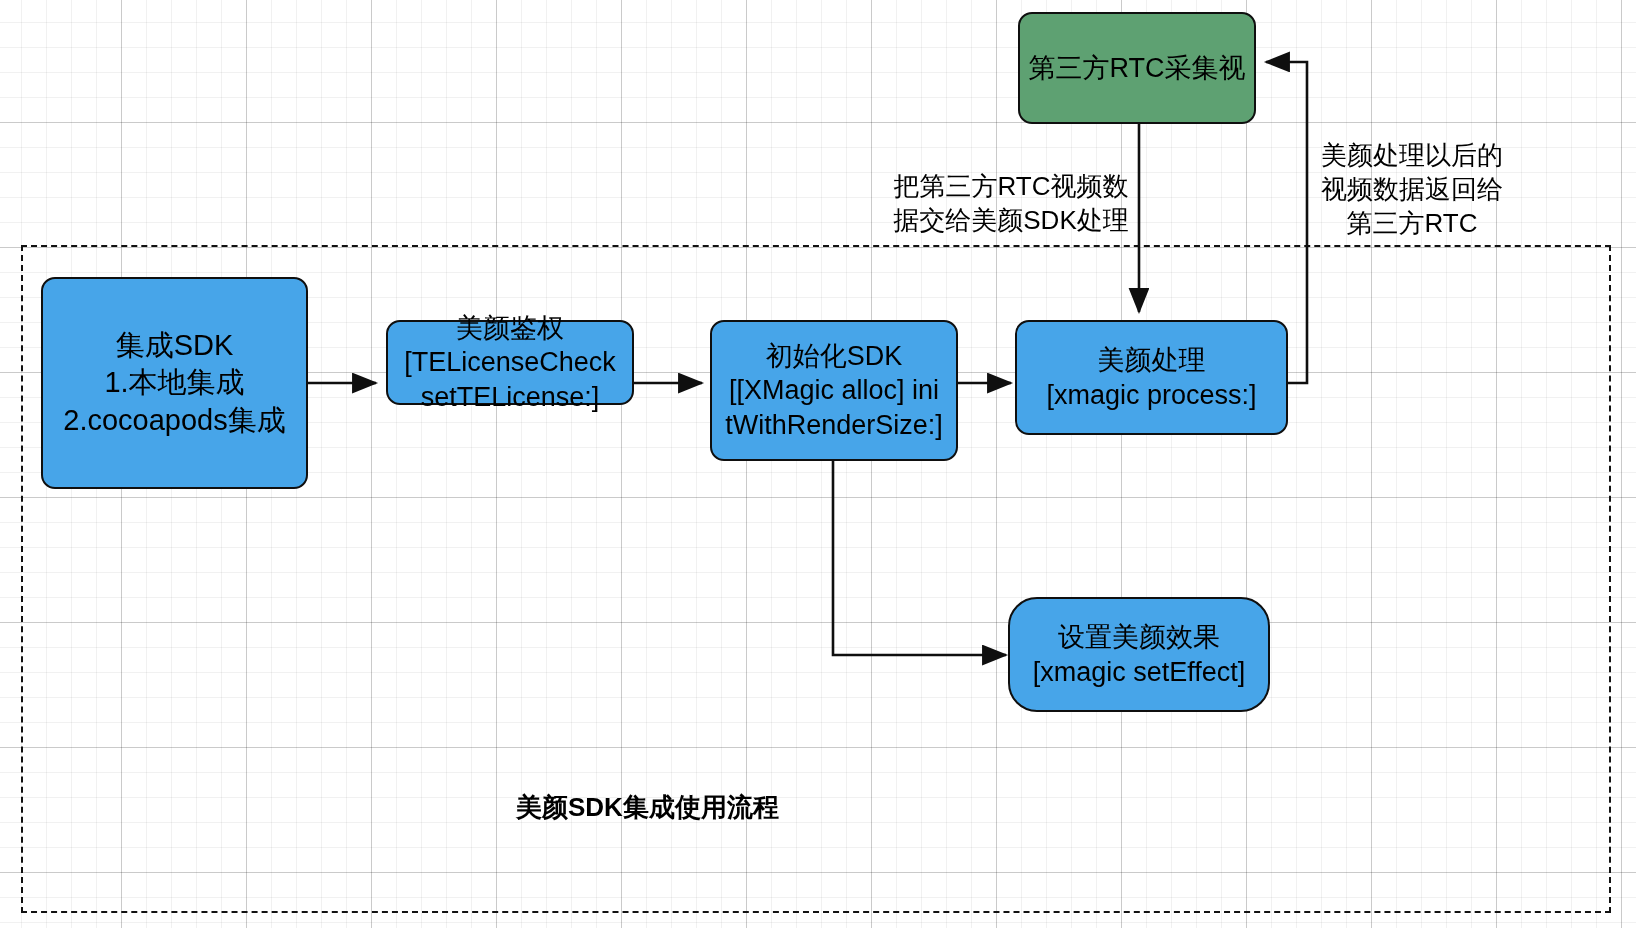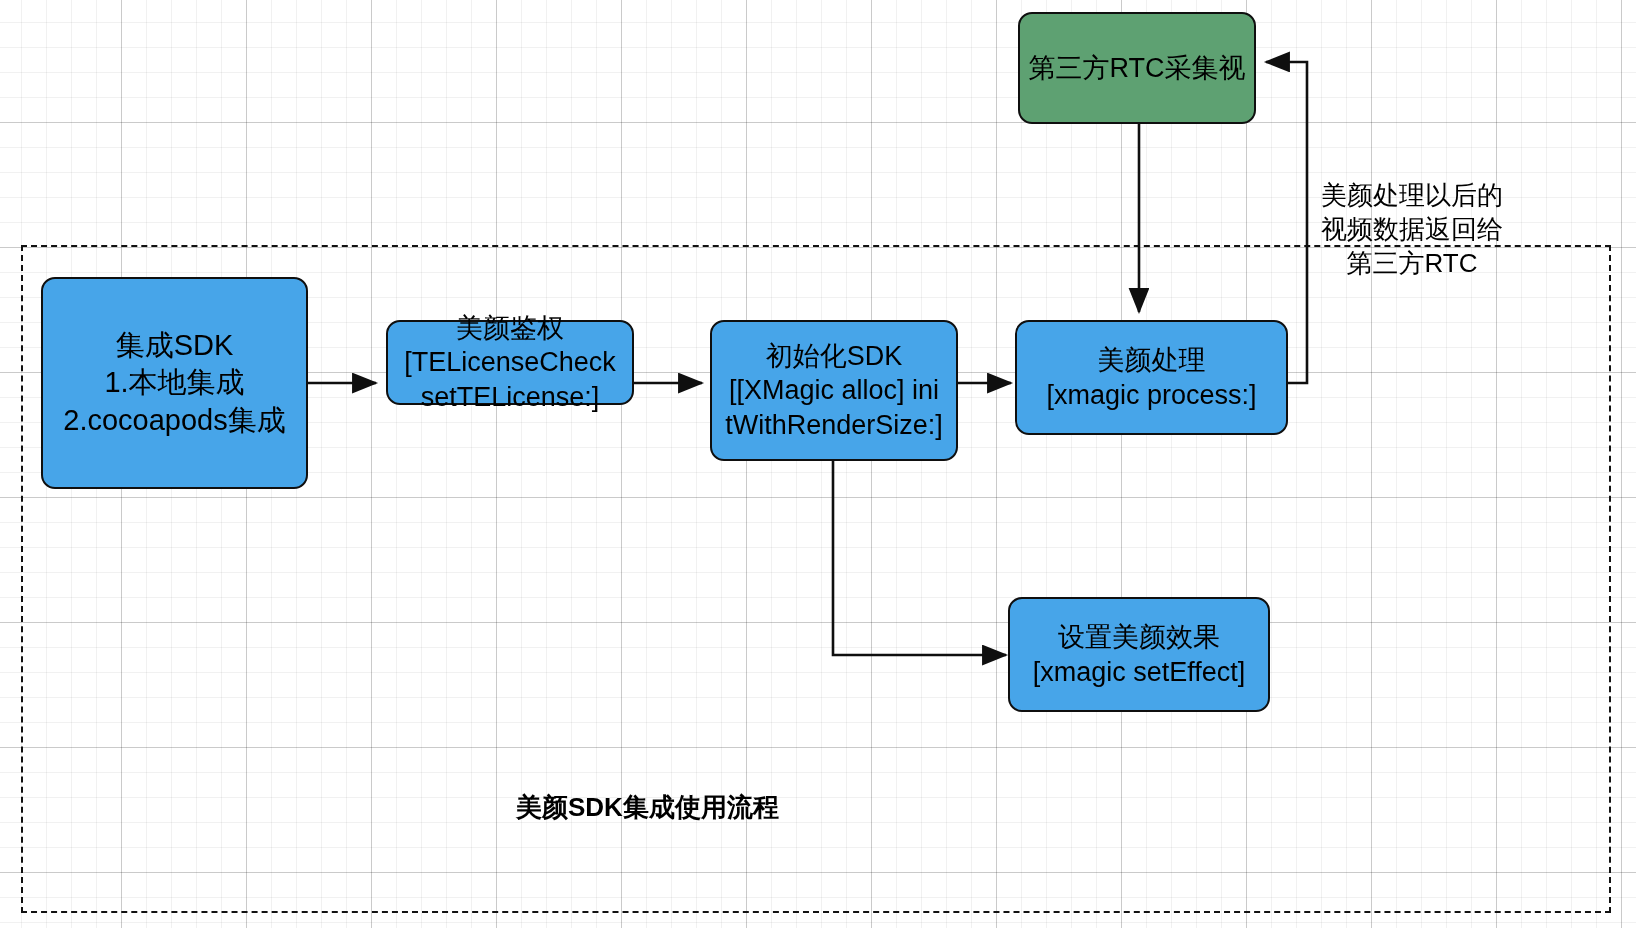--- a/index.html
+++ b/index.html
@@ -141,29 +141,33 @@
     </span>
   </div>
 
   <div class="node node-blue fs-27" style="left:1015px; top:320px; width:273px; height:115px;">
     <span class="node-text">
       <span class="node-line">美颜处理</span>
       <span class="node-line">[xmagic process:]</span>
     </span>
   </div>
 
-  <div class="node node-blue fs-27" style="left:1008px; top:597px; width:262px; height:115px;">
+  <div class="node node-blue fs-27" style="left:1008px; top:597px; width:262px; height:115px;border-radius:29px;">
     <span class="node-text">
       <span class="node-line">设置美颜效果</span>
       <span class="node-line">[xmagic setEffect]</span>
     </span>
   </div>
 
+  <div class="annotation fs-26" style="left:866px; top:170px; width:290px;">
+    <span class="ann-line">把第三方RTC视频数</span>
+    <span class="ann-line">据交给美颜SDK处理</span>
+  </div>
 
-  <div class="annotation fs-26" style="left:1308px; top:139px; width:208px;margin-top:40px;">
+  <div class="annotation fs-26" style="left:1308px; top:139px; width:208px;">
     <span class="ann-line">美颜处理以后的</span>
     <span class="ann-line">视频数据返回给</span>
     <span class="ann-line">第三方RTC</span>
   </div>
 
   <div class="caption fs-26" style="left:516px; top:790px; width:600px;">美颜SDK集成使用流程</div>
 
 </div>
 
 </body></html>

